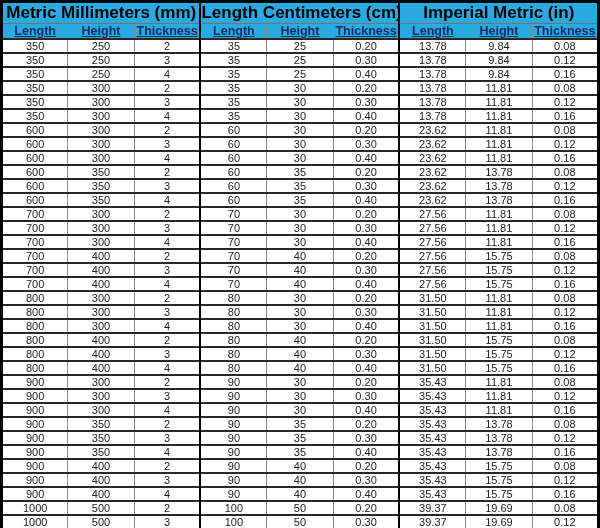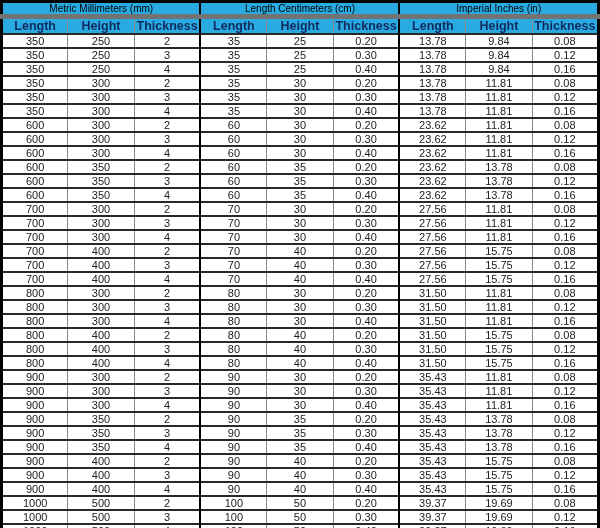--- a/index.html
+++ b/index.html
@@ -33,32 +33,33 @@
     text-align: center;
     vertical-align: middle;
     overflow: hidden;
     white-space: nowrap;
   }
   thead th {
     background: var(--header-bg);
   }
   tr.title-row th {
     color: var(--title-color);
-    font-size: 10px;
-    font-weight: normal;
+    font-size: 17px;
+    font-weight: bold;
     height: 14px;
     border-left: 1px solid var(--col-border);
   }
   tr.colhead-row th {
     color: var(--colhead-color);
     font-size: 12.5px;
     font-weight: bold;
     height: 14px;
-    border-top: 5px solid #737373;
+    border-top: 1px solid #737373;
     border-left: 1px solid var(--col-border);
+    text-decoration: underline;
   }
   tbody td {
     color: var(--cell-color);
     font-size: 11px;
     height: 12px;
     line-height: 12px;
     border-top: 2px solid var(--row-border);
     border-left: 1px solid var(--col-border);
   }
   .sec-start {
@@ -71,21 +72,21 @@
   }
 </style>
 </head>
 <body>
 
 <table>
   <thead>
     <tr class="title-row">
       <th colspan="3">Metric Millimeters (mm)</th>
       <th colspan="3" class="sec-start">Length Centimeters (cm)</th>
-      <th colspan="3" class="sec-start">Imperial Inches (in)</th>
+      <th colspan="3" class="sec-start">Imperial Metric (in)</th>
     </tr>
     <tr class="colhead-row">
       <th>Length</th>
       <th>Height</th>
       <th>Thickness</th>
       <th class="sec-start">Length</th>
       <th>Height</th>
       <th>Thickness</th>
       <th class="sec-start">Length</th>
       <th>Height</th>

